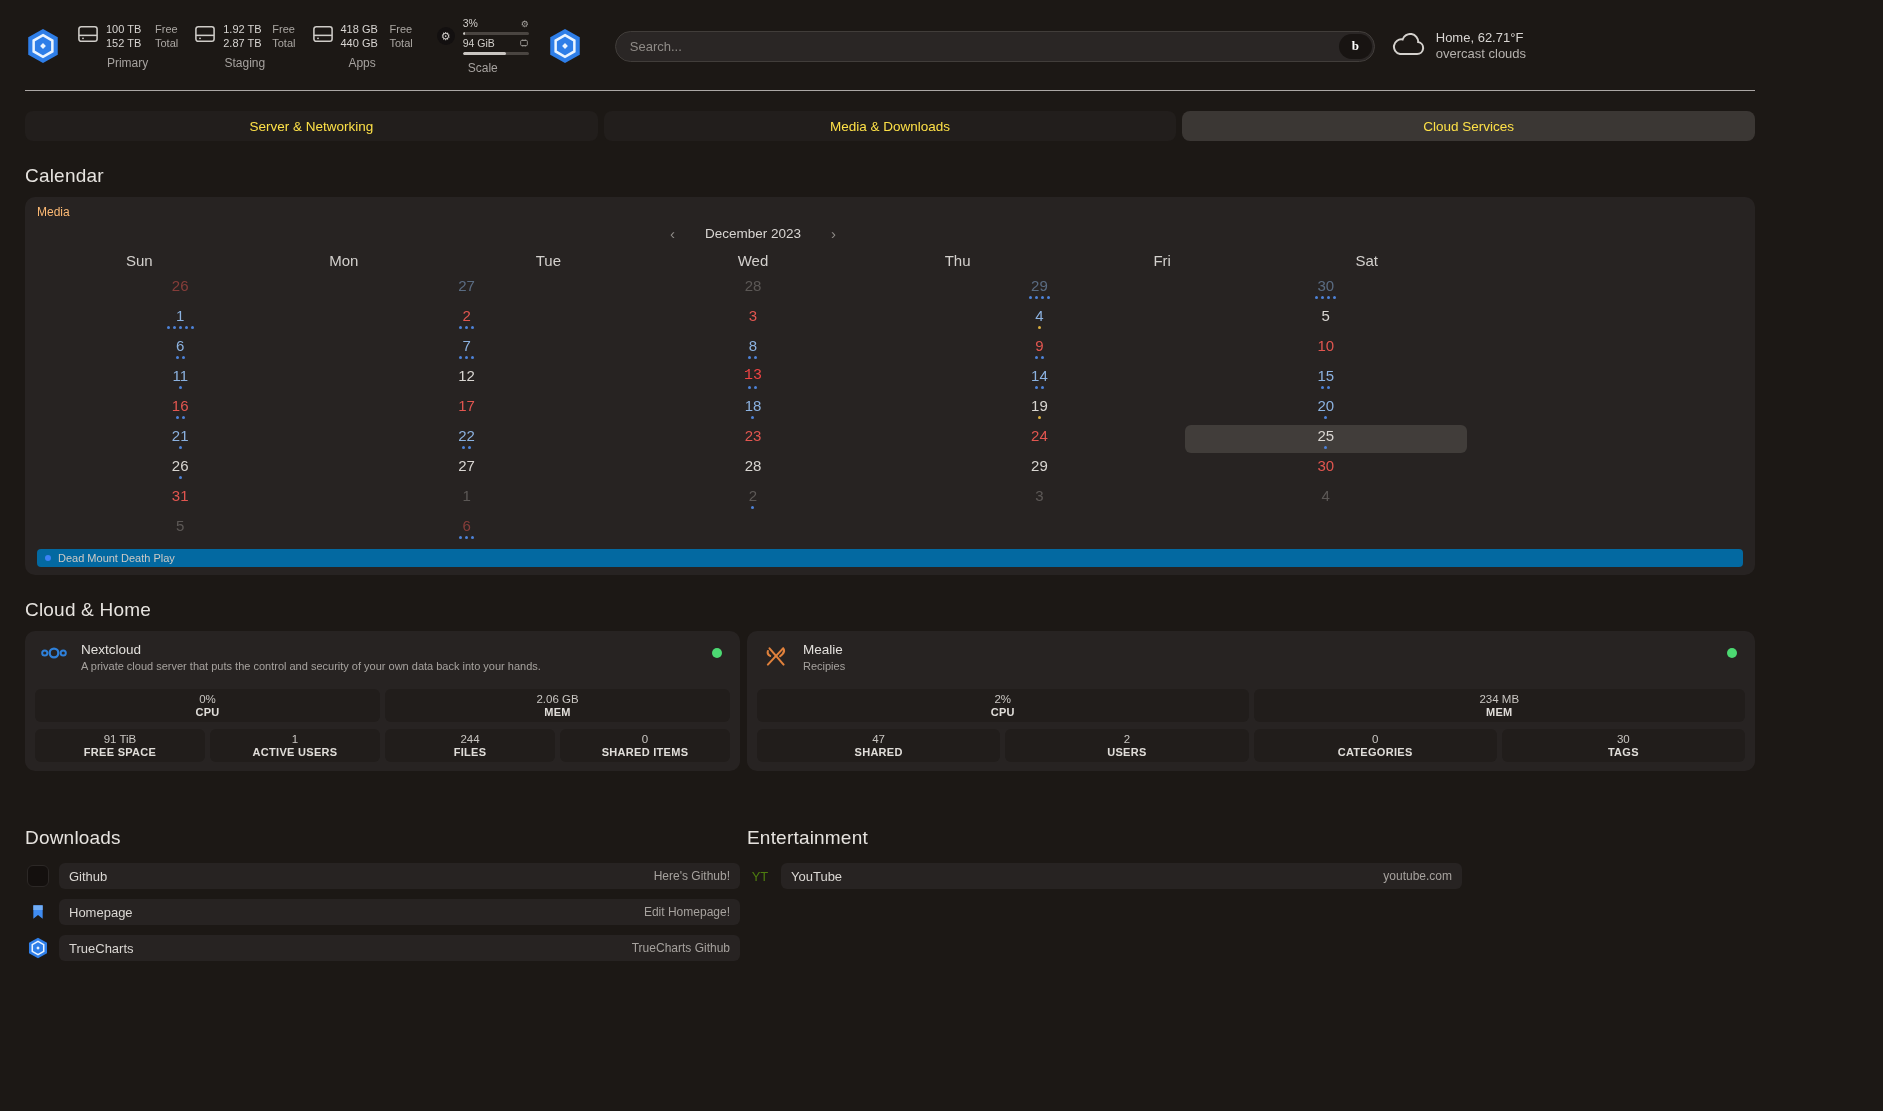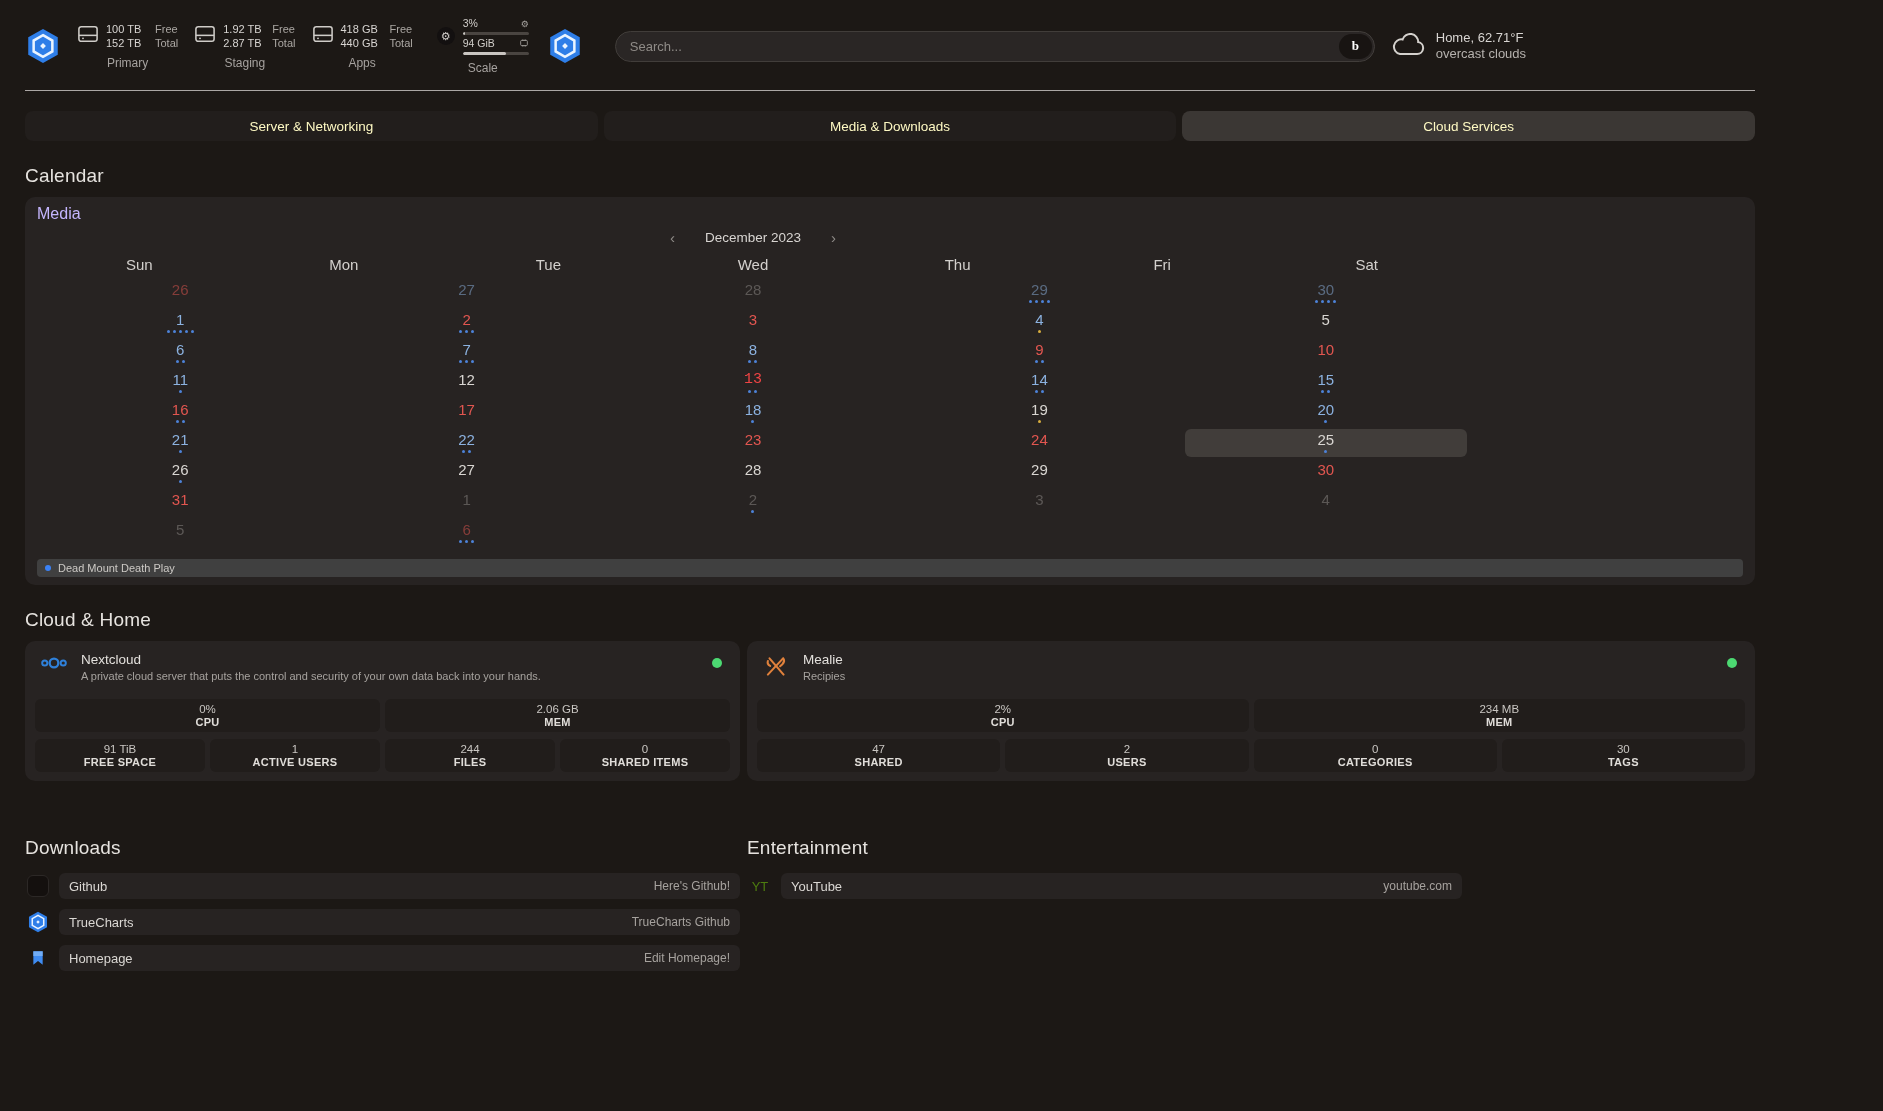--- a/index.html
+++ b/index.html
@@ -36,44 +36,44 @@
 
   .weather{display:flex;align-items:center;gap:9px;cursor:pointer}
   .cloudic svg{width:36px;height:26px;display:block}
   .wtxt{font-size:13px;line-height:16px;color:#d8d5d2}
   .wtxt .muted{color:#b6b2ae}
 
   .hdr-divider{height:1px;background:#cfccc9;opacity:.8;margin-top:2px}
 
   
   .tabs{display:flex;gap:6px;margin-top:20px}
-  .tab{flex:1;height:30px;border-radius:8px;background:#221e1c;display:flex;align-items:center;justify-content:center;font-size:13.5px;color:#fef9c3;cursor:pointer}
+  .tab{flex:1;height:30px;border-radius:8px;background:#221e1c;display:flex;align-items:center;justify-content:center;font-size:13.5px;color:#fde047;cursor:pointer}
   .tab.active{background:#3b3734}
 
   .sect{font-size:19px;font-weight:500;color:#e6e3df;margin:24px 0 10px;letter-spacing:.2px}
 
   
   .panel{background:#272322;border-radius:10px}
   .calpanel{padding:8px 12px}
-  .wlabel{font-size:16px;color:#c4b5fd}
+  .wlabel{font-size:12px;color:#fdba74}
   .calinner{width:1432px}
   .mnav{display:flex;align-items:center;justify-content:center;gap:30px;height:24px;margin-top:2px;font-size:13.5px}
   .chev{color:#8f8b88;font-size:15px;cursor:pointer;line-height:15px}
   .mtitle{color:#d8d5d2}
   .wdays{display:grid;grid-template-columns:repeat(7,1fr);margin-top:4px}
   .wdays span{text-align:center;font-size:15px;color:#d3d0cd;height:25px;line-height:24px}
   .calgrid{display:grid;grid-template-columns:repeat(5,1fr)}
   .cal-cell{height:30px;padding:1px 2px;cursor:pointer}
   .cellbox{height:28px;border-radius:6px;display:flex;flex-direction:column;align-items:center}
   .cellbox.selected{background:#413d3a}
   .daynum{font-size:15px;line-height:19px;margin-top:1px}
   .daynum.dim{opacity:.5}
   .dots{display:flex;gap:3px;height:5px;align-items:center}
   .edot{width:3px;height:3px;border-radius:50%}
-  .legend{margin-top:11px;height:18px;background:#404040;border-radius:4px;display:flex;align-items:center;gap:7px;padding:0 8px;font-size:11px;color:#ccc9c5}
+  .legend{margin-top:5px;height:18px;background:#0369a1;border-radius:4px;display:flex;align-items:center;gap:7px;padding:0 8px;font-size:11px;color:#ccc9c5}
   .ldot{width:6px;height:6px;border-radius:50%}
 
   
   .cards{display:flex;gap:7px}
   .card{background:#272322;border-radius:10px;padding:9px 10px}
   .card1{width:715px}
   .card2{width:1008px}
   .chead{display:flex;gap:10px;position:relative;padding:2px 2px 0;min-height:42px}
   .cicon{width:34px;flex:none;display:flex;align-items:flex-start;justify-content:center;padding-top:2px}
   .cname{font-size:13.5px;color:#e3e0dc}
@@ -697,44 +697,44 @@
             <span class="gh"></span>
           </span>
         <div class="bbar">
           <span class="blabel">Github</span>
           <span class="bdesc">Here's Github!</span>
         </div>
       </div>
 
       <div class="bm">
         <span class="bicon">
+          <svg viewBox="0 0 24 24" width="16" height="20">
+              <path d="M5 2h14v20l-7-5.5L5 22z" fill="#3f8cf2"></path>
+              <path d="M5 2h14v7H5z" fill="#7ab3f7" opacity=".85"></path>
+            </svg>
+        </span>
+        <div class="bbar">
+          <span class="blabel">Homepage</span>
+          <span class="bdesc">Edit Homepage!</span>
+        </div>
+      </div>
+
+      <div class="bm">
+        <span class="bicon">
           <svg viewBox="0 0 100 100" width="22" height="22">
               <polygon points="50,3 91,26 91,74 50,97 9,74 9,26" fill="#2e7ee8"></polygon>
               <polygon points="50,20 76,35 76,65 50,80 24,65 24,35" fill="none" stroke="#eaf4ff" stroke-width="7"></polygon>
               <polygon points="50,42 58,50 50,58 42,50" fill="#eaf4ff"></polygon>
             </svg>
         </span>
         <div class="bbar">
           <span class="blabel">TrueCharts</span>
           <span class="bdesc">TrueCharts Github</span>
         </div>
       </div>
-
-      <div class="bm">
-        <span class="bicon">
-          <svg viewBox="0 0 24 24" width="16" height="20">
-              <path d="M5 2h14v20l-7-5.5L5 22z" fill="#3f8cf2"></path>
-              <path d="M5 2h14v7H5z" fill="#7ab3f7" opacity=".85"></path>
-            </svg>
-        </span>
-        <div class="bbar">
-          <span class="blabel">Homepage</span>
-          <span class="bdesc">Edit Homepage!</span>
-        </div>
-      </div>
     </div>
 
     <div class="bcol">
       <h2 class="sect">Entertainment</h2>
 
       <div class="bm">
         <span class="bicon yt">YT</span>
         <div class="bbar">
           <span class="blabel">YouTube</span>
           <span class="bdesc">youtube.com</span>

